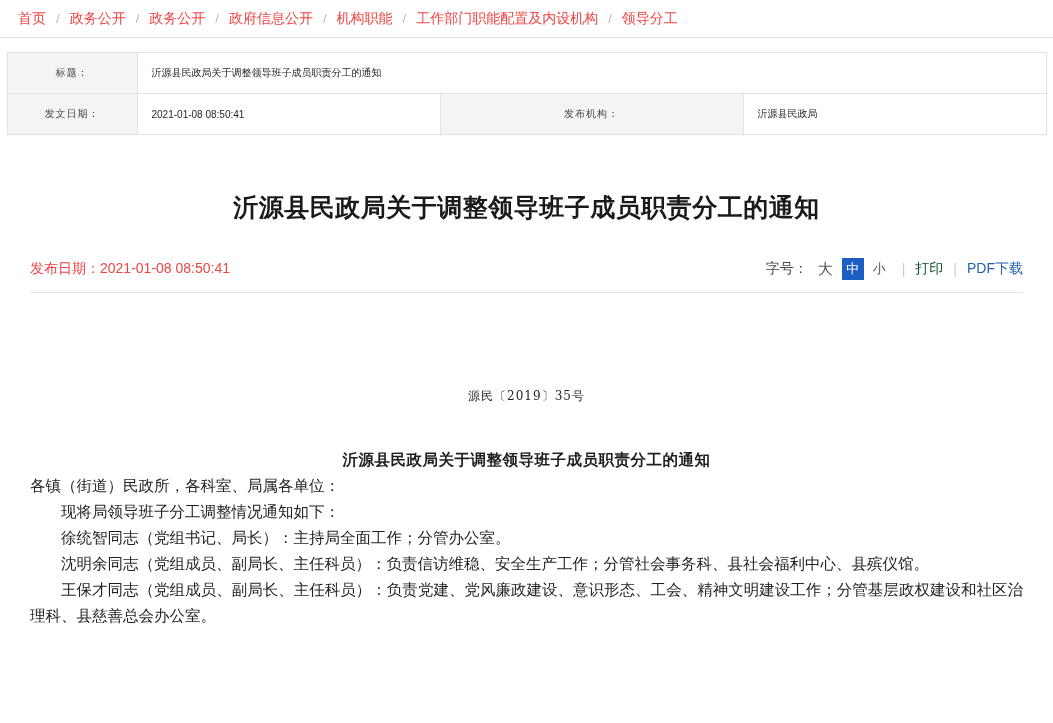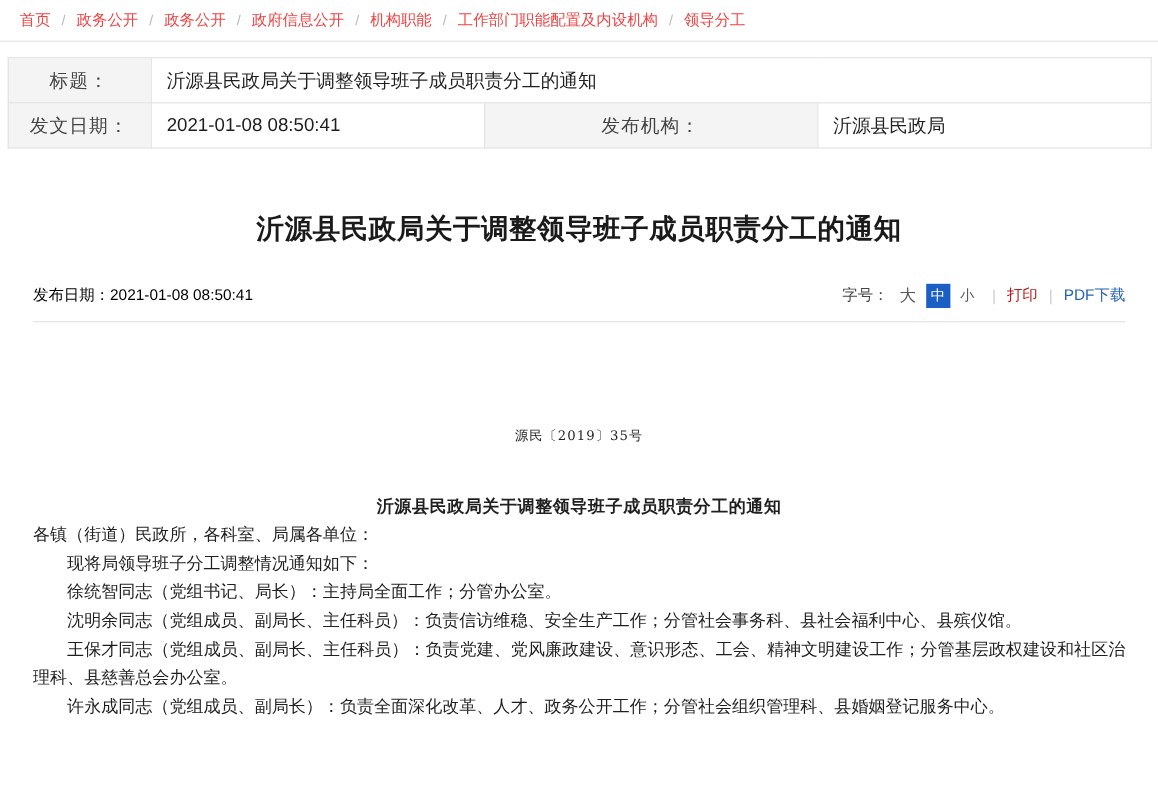--- a/index.html
+++ b/index.html
@@ -34,21 +34,21 @@
   .breadcrumb-bar .sep {
     color: #b9b9b9;
     margin: 0 10px;
     font-size: 13px;
   }
   .info-table {
     width: 1040px;
     margin: 14px auto 0 auto;
     border-collapse: collapse;
     table-layout: fixed;
-    font-size: 17px;
+    font-size: 10px;
   }
   .info-table td {
     border: 1px solid #e2e2e2;
     height: 41px;
     padding: 6px 14px;
     vertical-align: middle;
     color: #333;
   }
   .info-table td.label {
     background: #f4f4f4;
@@ -77,21 +77,21 @@
     width: 993px;
     margin: 34px auto 0 auto;
     display: flex;
     align-items: center;
     justify-content: space-between;
     font-size: 14px;
     color: #666666;
     padding-bottom: 12px;
     border-bottom: 1px solid #e0e0e0;
   }
-  .meta-left { color: #000000; }
+  .meta-left { color: #ef4444; }
   .meta-right {
     display: flex;
     align-items: center;
     gap: 0px;
     color: #555555;
   }
   .meta-right .fontsize-label { margin-right: 4px; color:#444; }
   .meta-right .fs-opt {
     padding: 0 6px;
     cursor: pointer;
@@ -108,21 +108,21 @@
     line-height: 22px;
     text-align: center;
     font-size: 13px;
     margin: 0 3px;
     padding: 0;
   }
   .meta-right .divider {
     color: #cccccc;
     margin: 0 10px;
   }
-  .meta-right .print-link { color: #b91c1c; cursor: pointer; }
+  .meta-right .print-link { color: #14532d; cursor: pointer; }
   .meta-right .pdf-link { color: #2763b3; cursor: pointer; text-align: right; }
 
   
   .doc-body {
     width: 993px;
     margin: 0 auto;
     font-family: "DejaVu Serif", "Liberation Serif", serif;
     font-size: 15.5px;
     color: #1f1f1f;
     line-height: 26px;
@@ -203,15 +203,14 @@
 
 <div class="doc-body">
   <div class="doc-number">源民〔2019〕35号</div>
   <div class="doc-subtitle">沂源县民政局关于调整领导班子成员职责分工的通知</div>
   <div class="doc-paras">
     <p>各镇（街道）民政所，各科室、局属各单位：</p>
     <p class="indent">现将局领导班子分工调整情况通知如下：</p>
     <p class="indent">徐统智同志（党组书记、局长）：主持局全面工作；分管办公室。</p>
     <p class="indent">沈明余同志（党组成员、副局长、主任科员）：负责信访维稳、安全生产工作；分管社会事务科、县社会福利中心、县殡仪馆。</p>
     <p class="indent">王保才同志（党组成员、副局长、主任科员）：负责党建、党风廉政建设、意识形态、工会、精神文明建设工作；分管基层政权建设和社区治理科、县慈善总会办公室。</p>
-    <p class="indent">许永成同志（党组成员、副局长）：负责全面深化改革、人才、政务公开工作；分管社会组织管理科、县婚姻登记服务中心。</p>
   </div>
 </div>
 
 </body></html>

